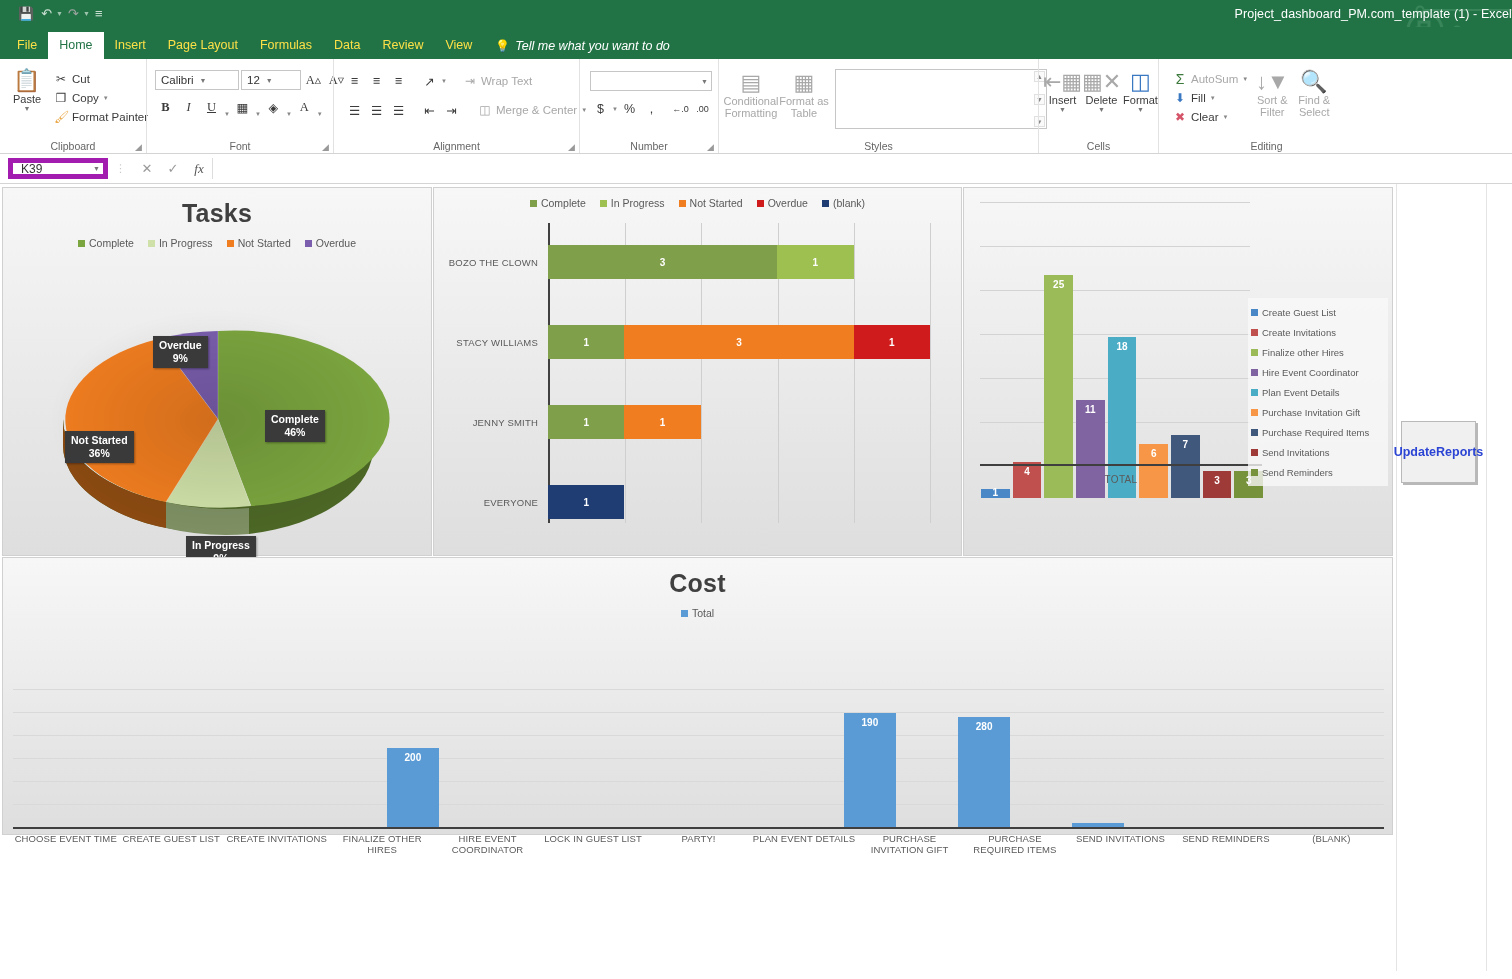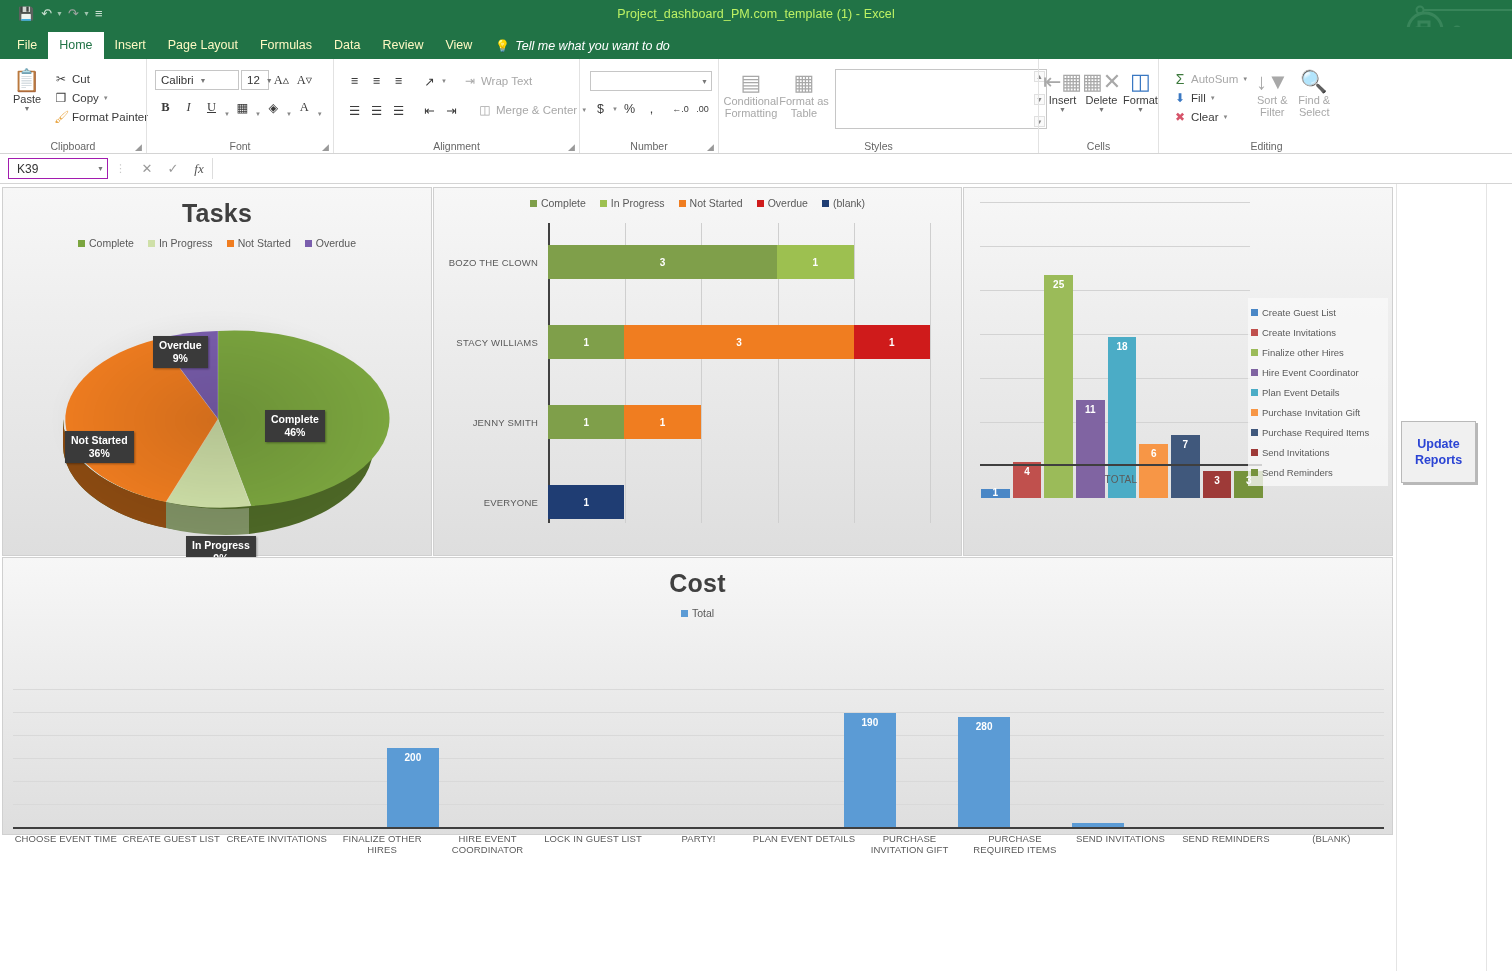--- a/index.html
+++ b/index.html
@@ -16,36 +16,36 @@
     height: 27px; background: #217346; position: relative;
     display: flex; align-items: center;
   }
   .qat { display: flex; align-items: center; gap: 3px; padding-left: 16px; }
   .qat-ico {
     color: #d8e8dd; font-size: 13px; line-height: 1;
     opacity: .92; padding: 1px 2px; cursor: default;
   }
   .qat-caret { font-size: 7px; color: #9fc4ae; margin-left: -1px; }
   .win-title {
-    position: absolute; left: 0; right: 0; text-align: center;
-    color: #bef264; font-size: 12.5px; letter-spacing: .1px;
+    position: absolute; left: 0; right: 0; text-align: right;
+    color: #ffffff; font-size: 12.5px; letter-spacing: .1px;
     pointer-events: none;
   }
   .tl-watermark {
     position: absolute; right: 0; top: 0; width: 117px; height: 60px;
     opacity: .18; pointer-events: none;
   }
 
   
   .tabstrip {
     height: 32px; background: #217346; display: flex; align-items: flex-end;
     padding-left: 6px; position: relative;
   }
   .tab {
-    padding: 0 11px; height: 27px; line-height: 27px; color: #fef9c3;
+    padding: 0 11px; height: 27px; line-height: 27px; color: #fde047;
     font-size: 12.5px; cursor: default; white-space: nowrap;
   }
   .tab.active { background: #ffffff; color: #217346; font-weight: normal; }
   .tellme {
     display: flex; align-items: center; gap: 5px; height: 27px;
     color: #ffffff; font-size: 12.5px; padding-left: 12px; font-style: italic;
   }
   .bulb { font-size: 12px; font-style: normal; }
 
   
@@ -102,21 +102,21 @@
   }
   .sb-arrow { font-size: 7px; color: #888; width: 11px; text-align: center;
               border: 1px solid #e0e0e0; background: #fafafa; line-height: 9px; }
 
   
   .fbar {
     height: 30px; display: flex; align-items: center; gap: 0;
     border-bottom: 1px solid #d4d4d4; background: #fff; padding: 0 2px;
   }
   .namebox {
-    width: 100px; height: 21px; border: 1px solid #a21caf; background: #fff;
+    width: 100px; height: 21px; border: 5px solid #a21caf; background: #fff;
     display: flex; align-items: center; padding: 0 3px 0 8px;
     font-size: 12px; margin-left: 6px;
   }
   .namebox .nb-caret { margin-left: auto; font-size: 7px; color: #777; }
   .fb-sep { color: #c9c9c9; font-size: 11px; padding: 0 7px; letter-spacing: 1px; }
   .fb-ico { width: 26px; text-align: center; font-size: 13px; color: #999; cursor: default; }
   .fb-ico.fx { font-style: italic; font-family: "Liberation Serif", serif; color: #555; }
   .fb-input {
     flex: 1; height: 21px; border-left: 1px solid #ddd; background: #fff;
     margin-right: 4px;
@@ -219,21 +219,21 @@
   .cost-lab {
     flex: 1; text-align: center; font-size: 9.5px; color: #5a5a5a;
     line-height: 11px; padding: 0 1px; letter-spacing: .1px;
   }
 
   
   .upd-btn {
     position: absolute; left: 1401px; top: 237px; width: 75px; height: 62px;
     background: #f0f0f0; border: 1px solid #b9b9b9;
     box-shadow: 2px 2px 0 rgba(0,0,0,.28);
-    display: flex; flex-direction: column; align-items: center; justify-content: center;
+    display: flex; flex-direction: row; align-items: center; justify-content: center;
     color: #2b44d4; font-weight: bold; font-size: 12.5px; line-height: 16px;
     cursor: default;
   }
   .gridcol-line { position: absolute; top: 0; bottom: 0; width: 1px; background: #e4e4e4; }
 </style>
 </head>
 <body>
 
 <div class="titlebar">
   <div class="qat">
@@ -301,21 +301,21 @@
     </div>
   </div>
 
   <div class="rgroup" style="width:187px">
     <div class="rcol" style="padding:5px 0 0 4px">
       <div class="fontrow">
         <div class="fontbox" style="width:84px">
           <span>Calibri</span>
           <span class="cv">▼</span>
         </div>
-        <div class="fontbox" style="width:28px">
+        <div class="fontbox" style="width:60px">
           <span>12</span>
           <span class="cv">▼</span>
         </div>
         <div class="fbtn ser">A▵</div>
         <div class="fbtn ser">A▿</div>
       </div>
       <div class="fontrow" style="margin-top:5px">
         <div class="fbtn ser" style="font-weight:bold">B</div>
         <div class="fbtn ser" style="font-style:italic">I</div>
         <div class="fbtn ser" style="text-decoration:underline">U</div>

